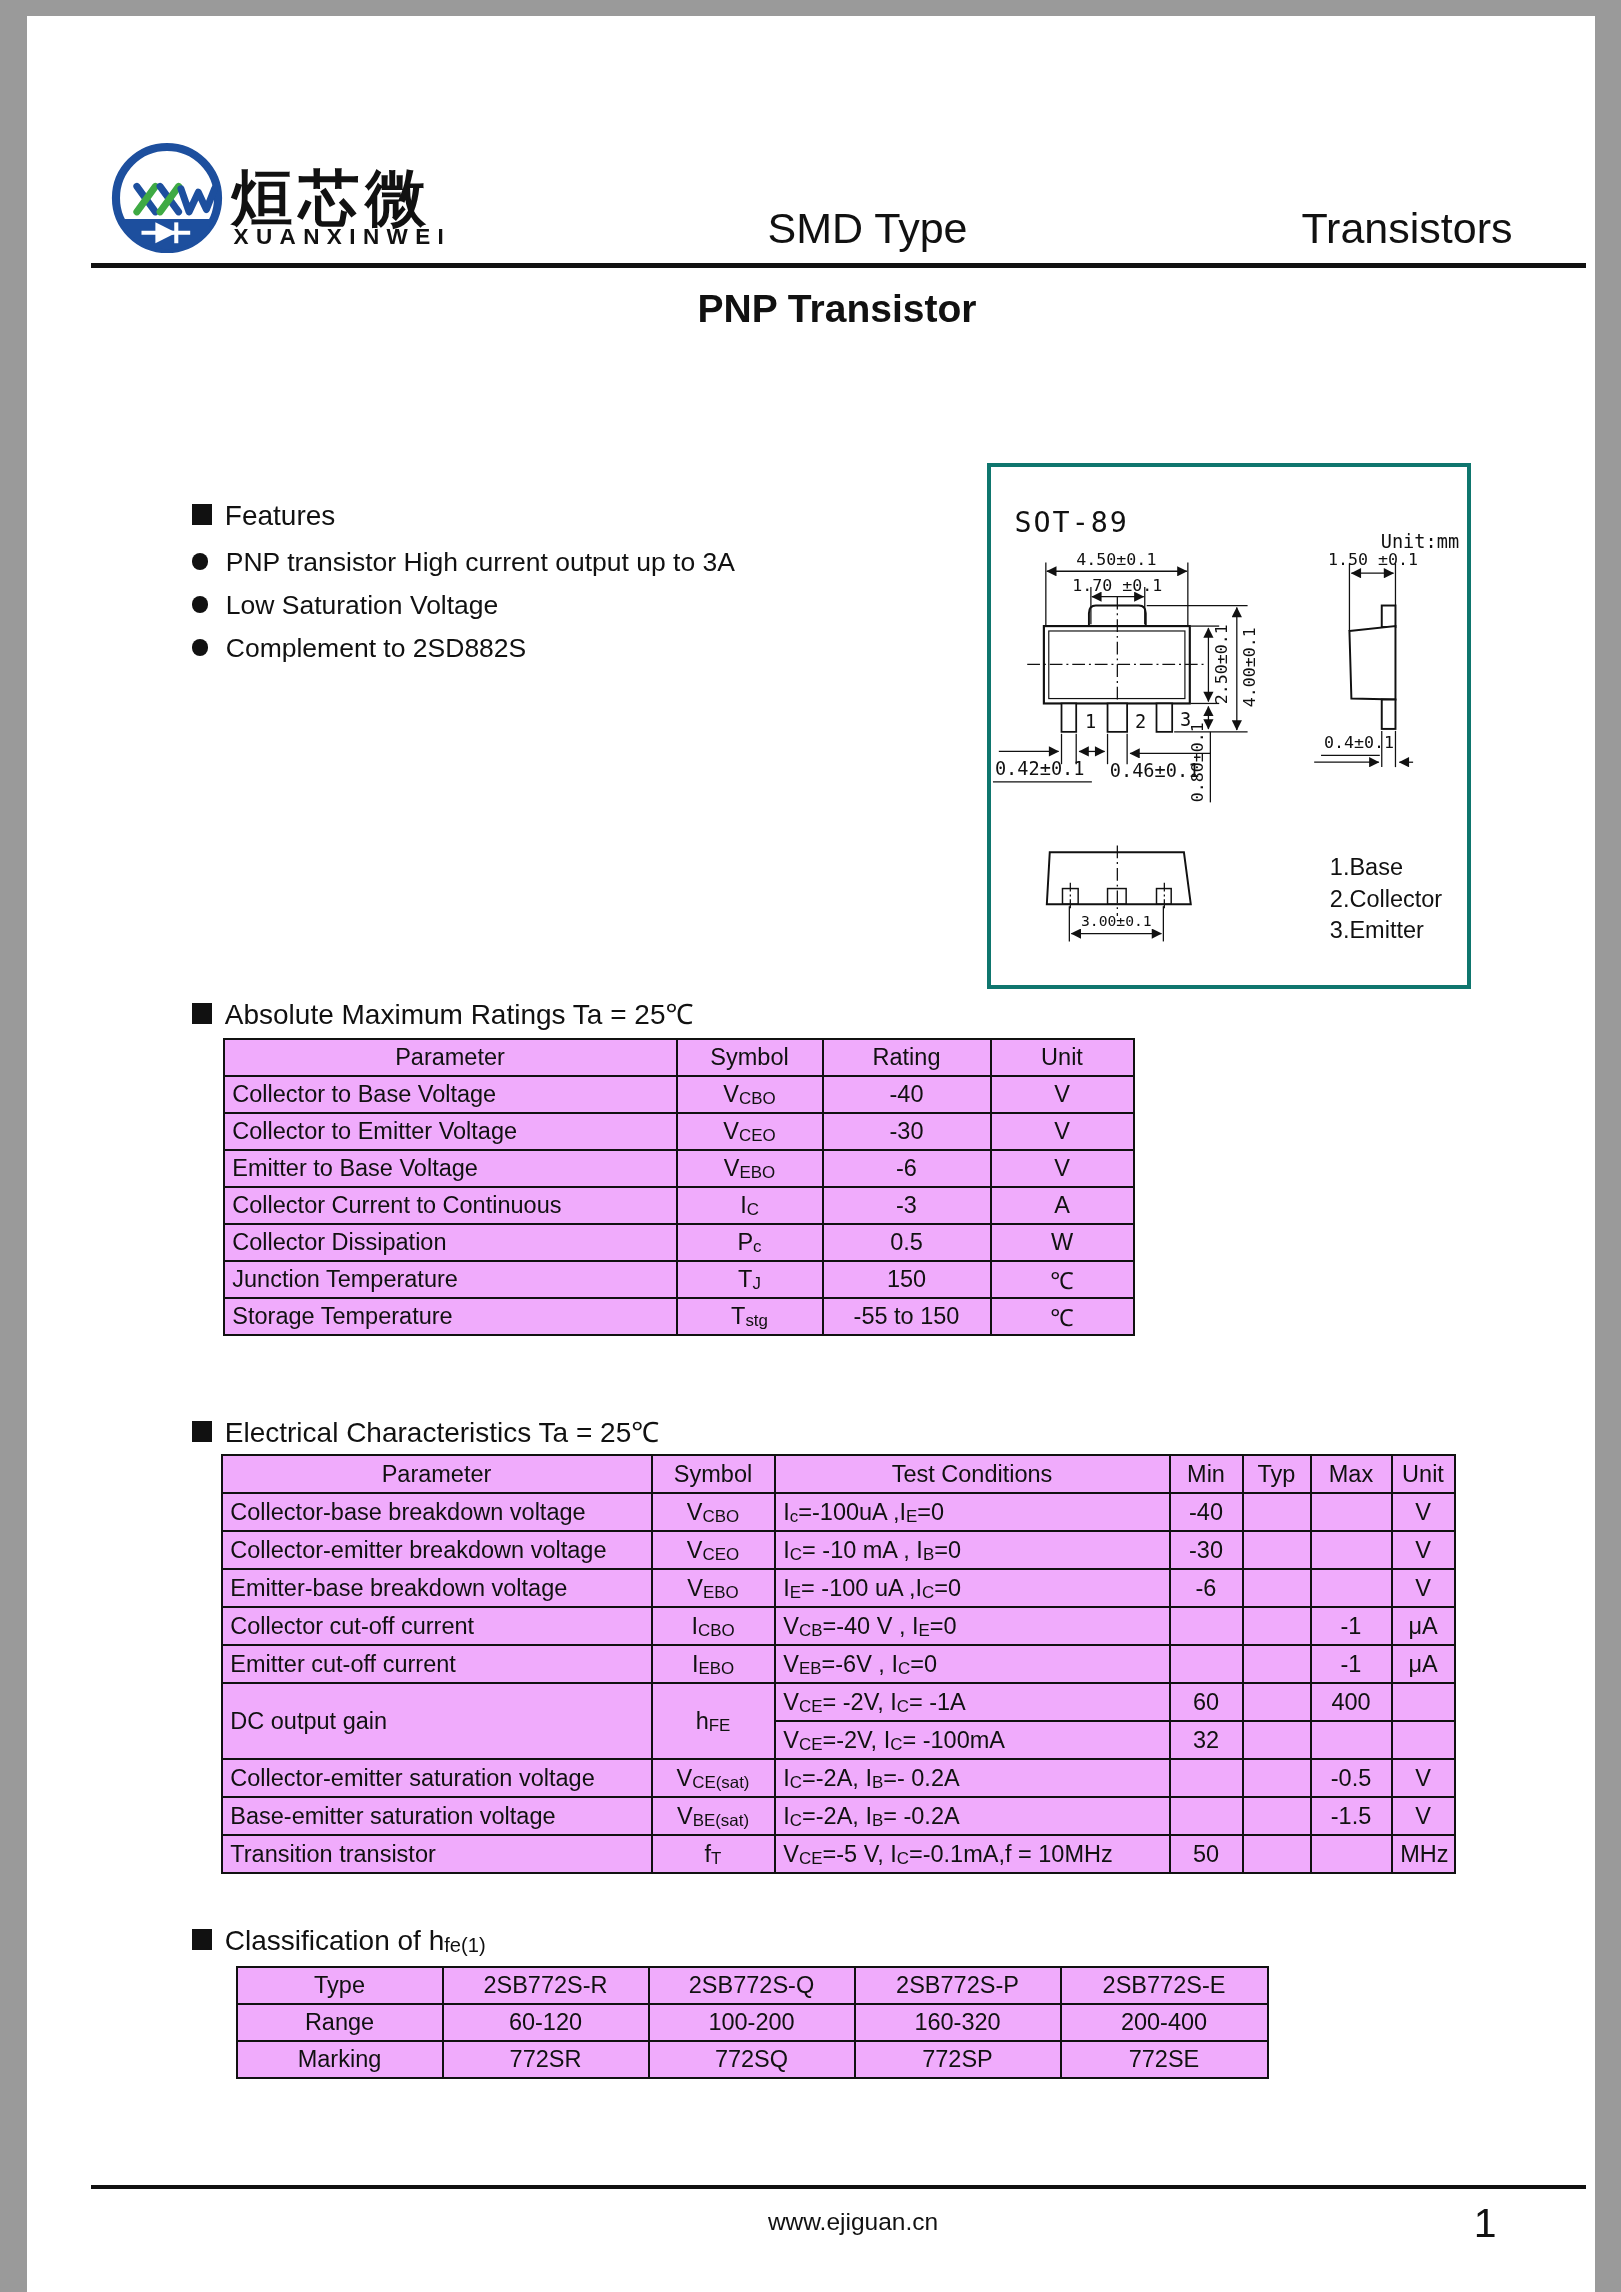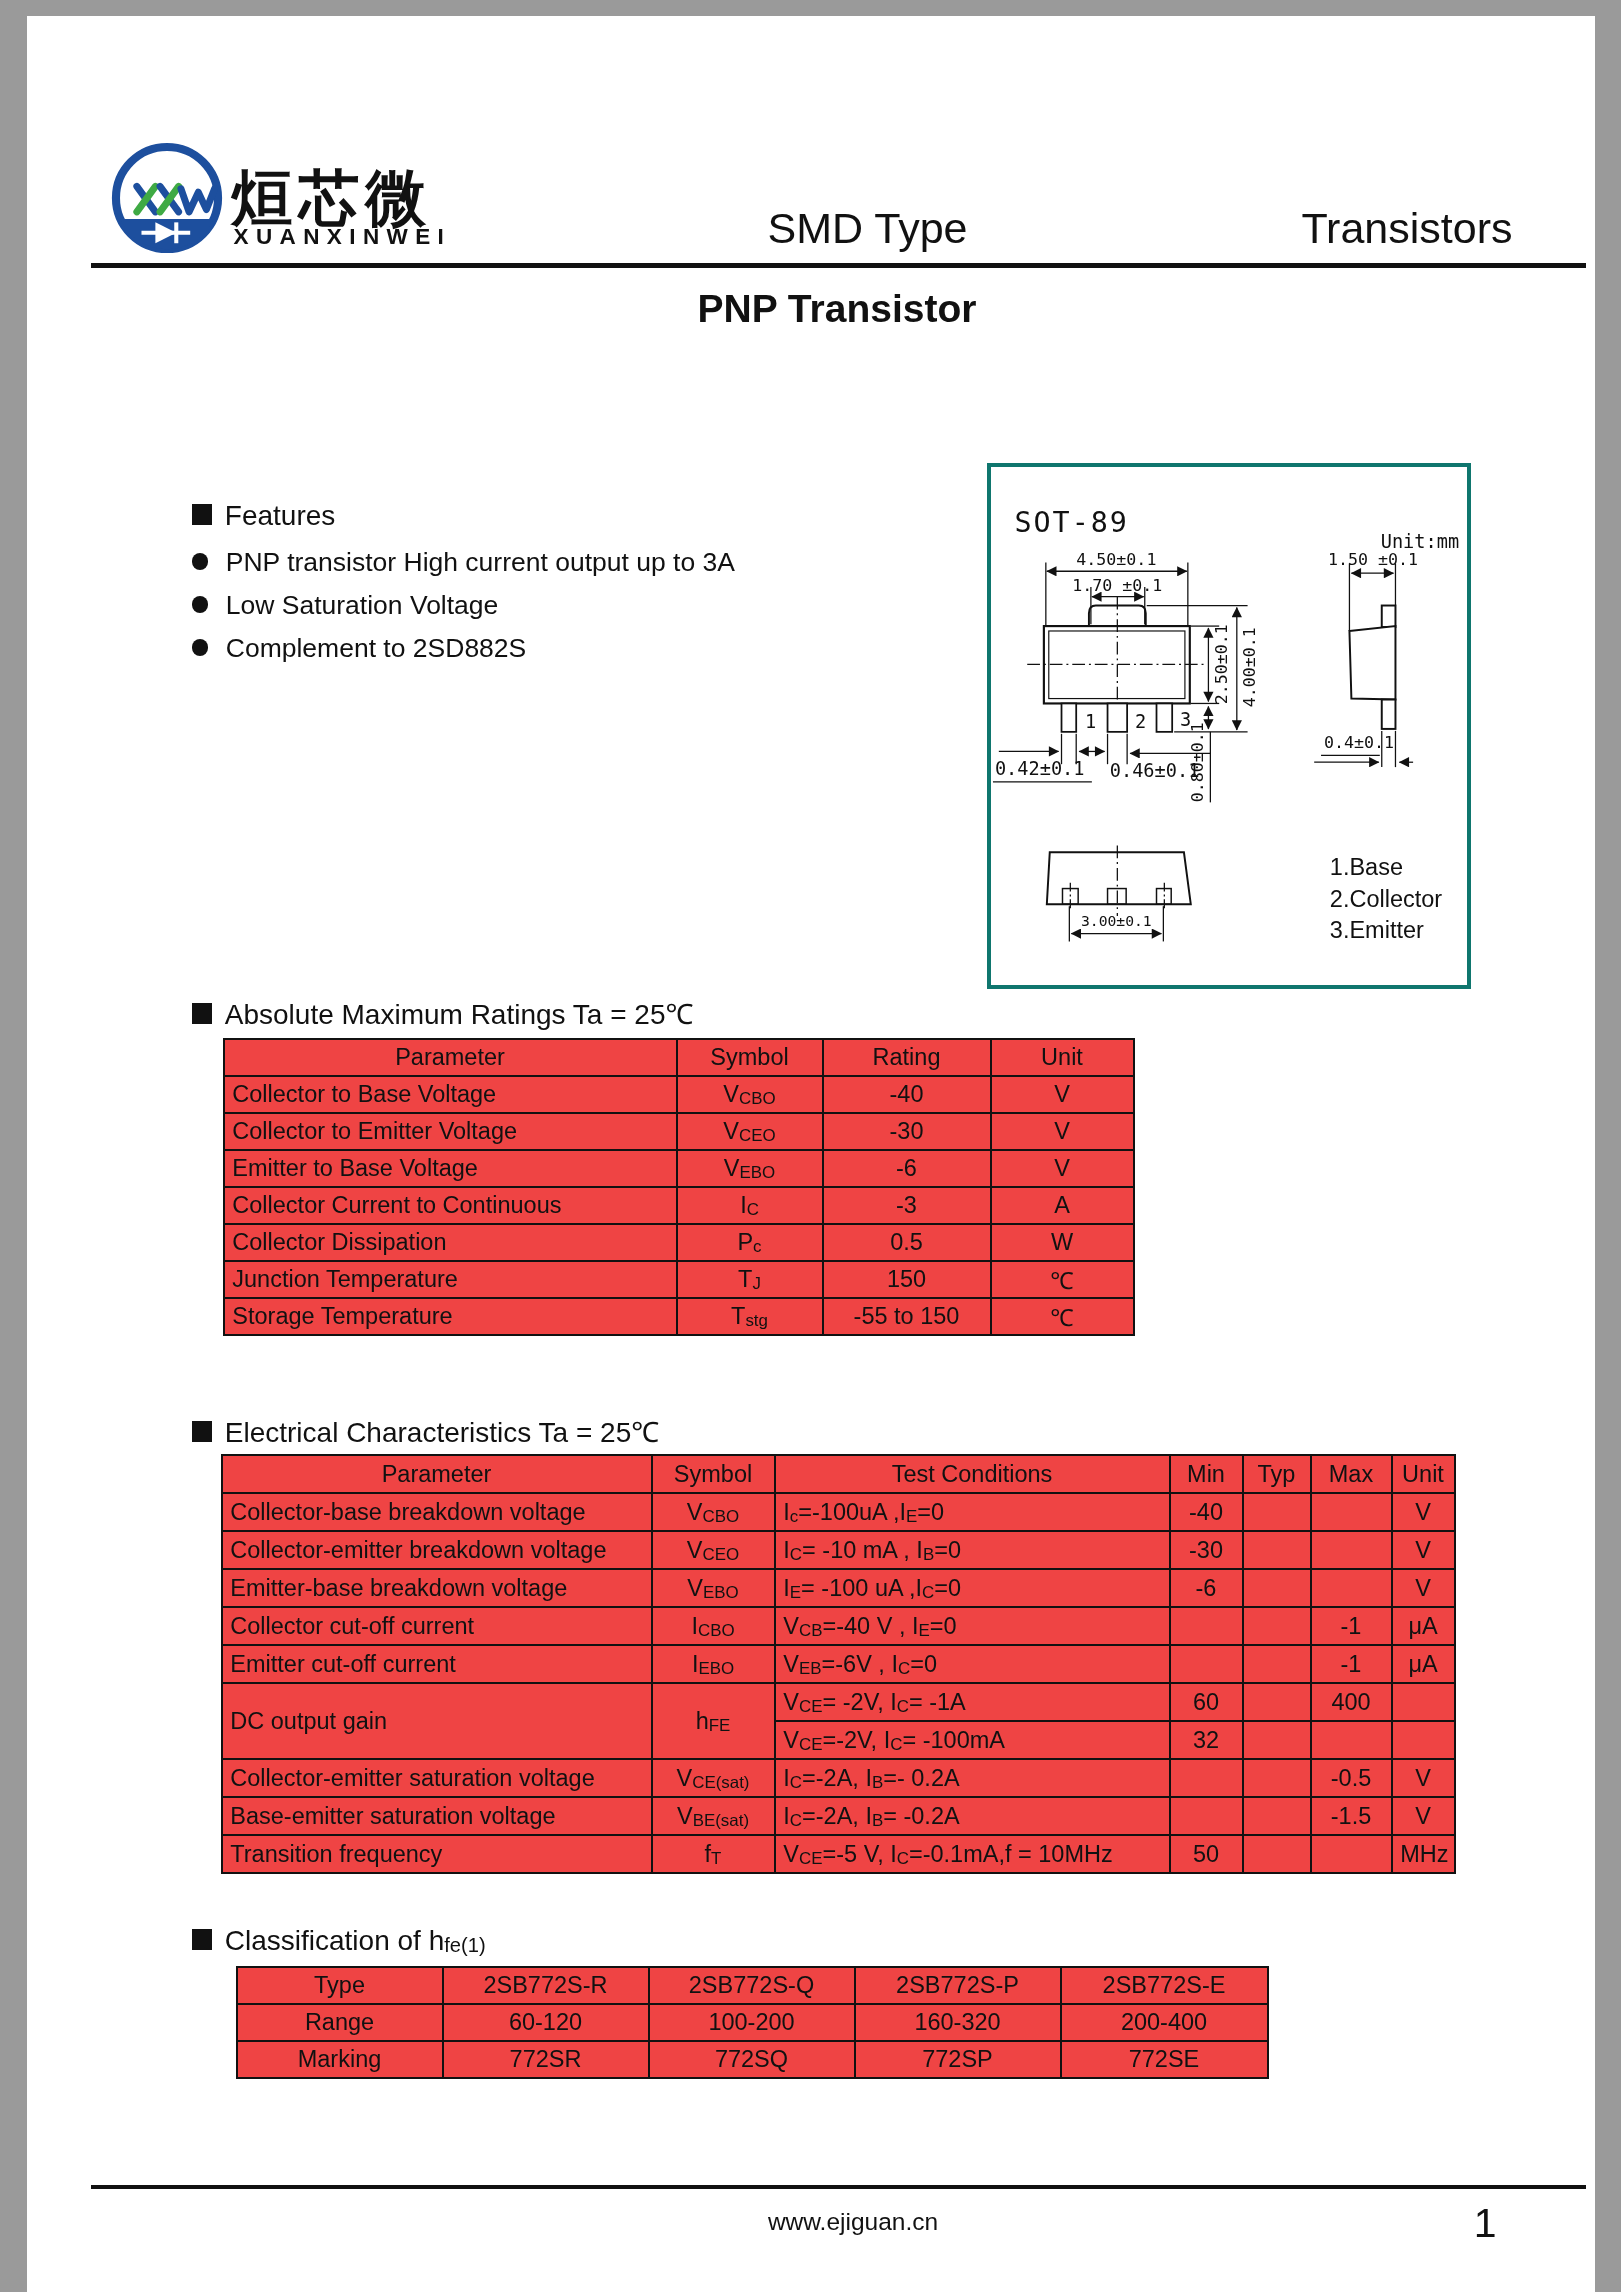--- a/index.html
+++ b/index.html
@@ -27,21 +27,21 @@
   
   .features{position:absolute;left:165px;top:484px;}
   .feat-item{margin-top:16.7px;font-size:26.5px;white-space:nowrap;height:26.5px;line-height:26.5px;}
   .feat-item .dot{display:inline-block;width:16.7px;height:16.7px;border-radius:50%;background:#111;margin-right:17.6px;vertical-align:1px;}
   .features .feat-item:first-of-type{margin-top:25.5px;}
 
   
   .pkg-box{position:absolute;left:960px;top:447px;width:476px;height:518px;border:4px solid #0f766e;}
 
   
-  table.dtable{border-collapse:collapse;table-layout:fixed;position:absolute;background:#ef4444;}
+  table.dtable{border-collapse:collapse;table-layout:fixed;position:absolute;background:#f0abfc;}
   table.dtable td{border:2px solid #111;font-size:23.5px;padding:0 7.8px;white-space:nowrap;overflow:hidden;}
   table.dtable{border:2.9px solid #111;}
   .c{text-align:center;}
   .l{text-align:left;}
   .abs-table td{height:35px;}
   .elec-table td{height:36px;}
   .class-table td{height:35px;text-align:center;}
 
   
   .footer-rule{position:absolute;left:64px;top:2169px;width:1495px;height:3.9px;background:#111;}
@@ -357,21 +357,21 @@
     <tr>
       <td class="l">Base-emitter saturation voltage</td>
       <td class="c">V<sub>BE(sat)</sub></td>
       <td class="l">I<sub>C</sub>=-2A, I<sub>B</sub>= -0.2A</td>
       <td class="c"></td>
       <td class="c"></td>
       <td class="c">-1.5</td>
       <td class="c">V</td>
     </tr>
     <tr>
-      <td class="l">Transition frequency</td>
+      <td class="l">Transition transistor</td>
       <td class="c">f<sub>T</sub></td>
       <td class="l">V<sub>CE</sub>=-5 V, I<sub>C</sub>=-0.1mA,f = 10MHz</td>
       <td class="c">50</td>
       <td class="c"></td>
       <td class="c"></td>
       <td class="c">MHz</td>
     </tr>
   </tbody>
     </table>
 

